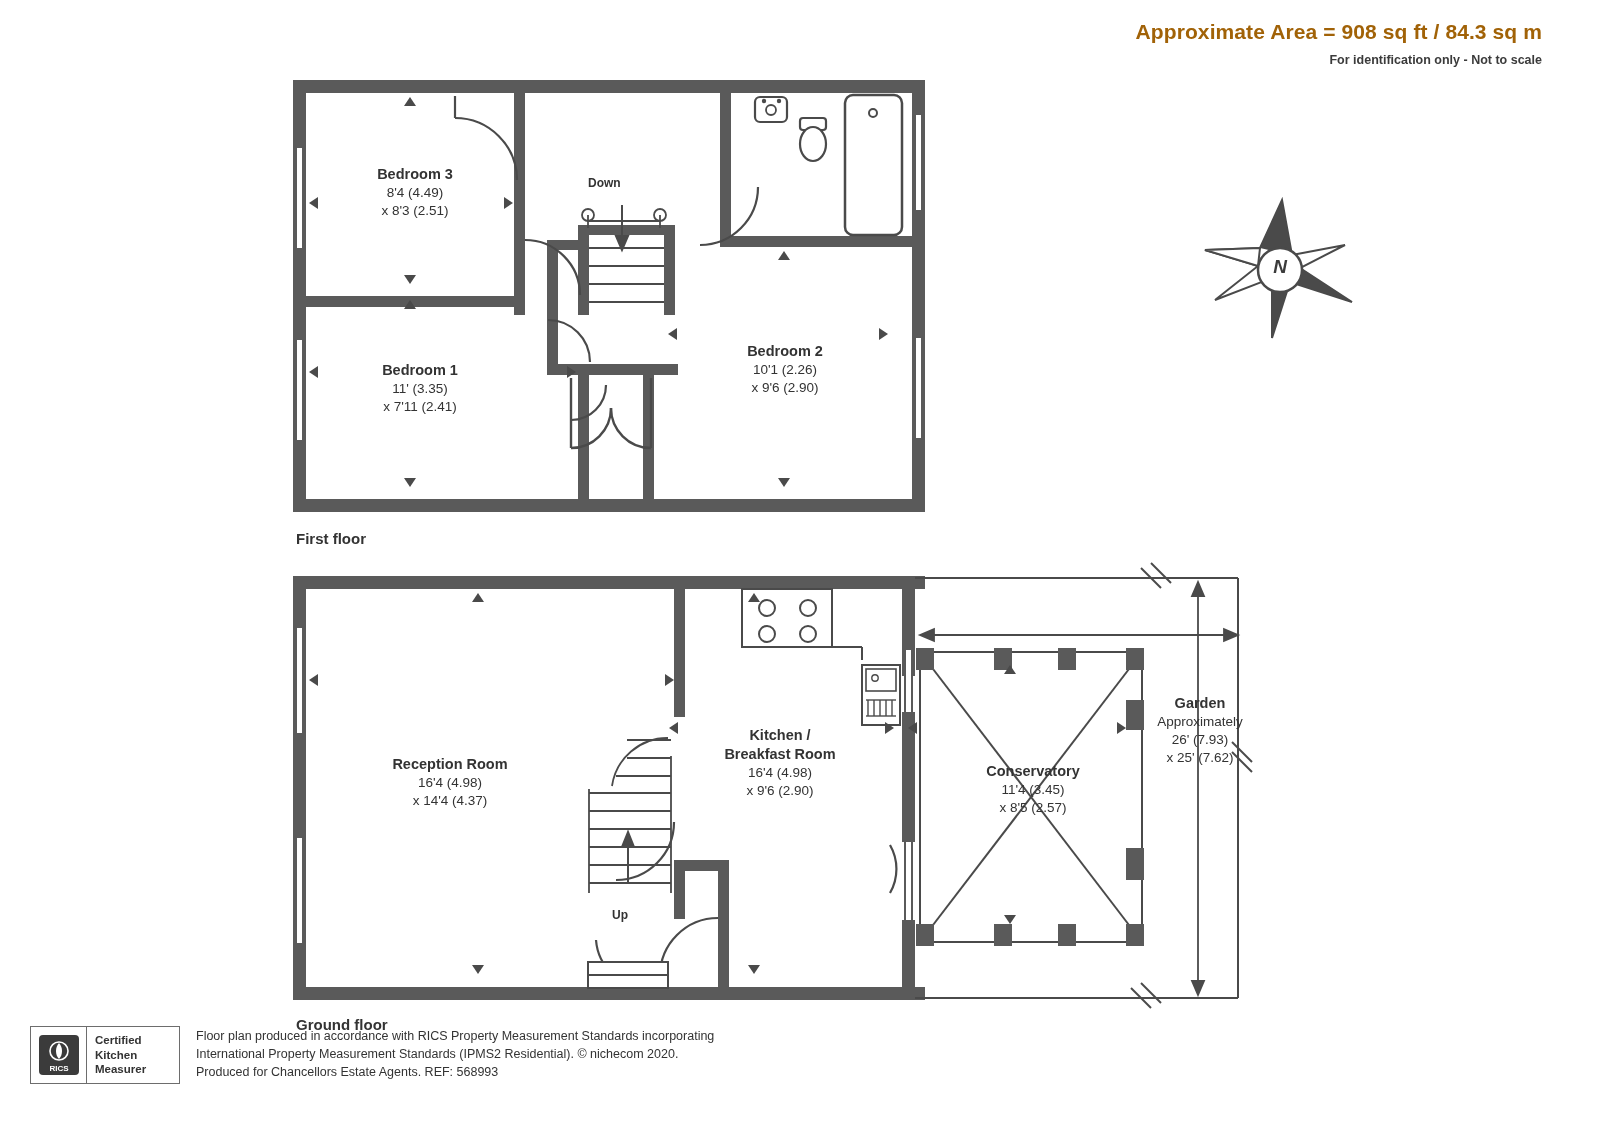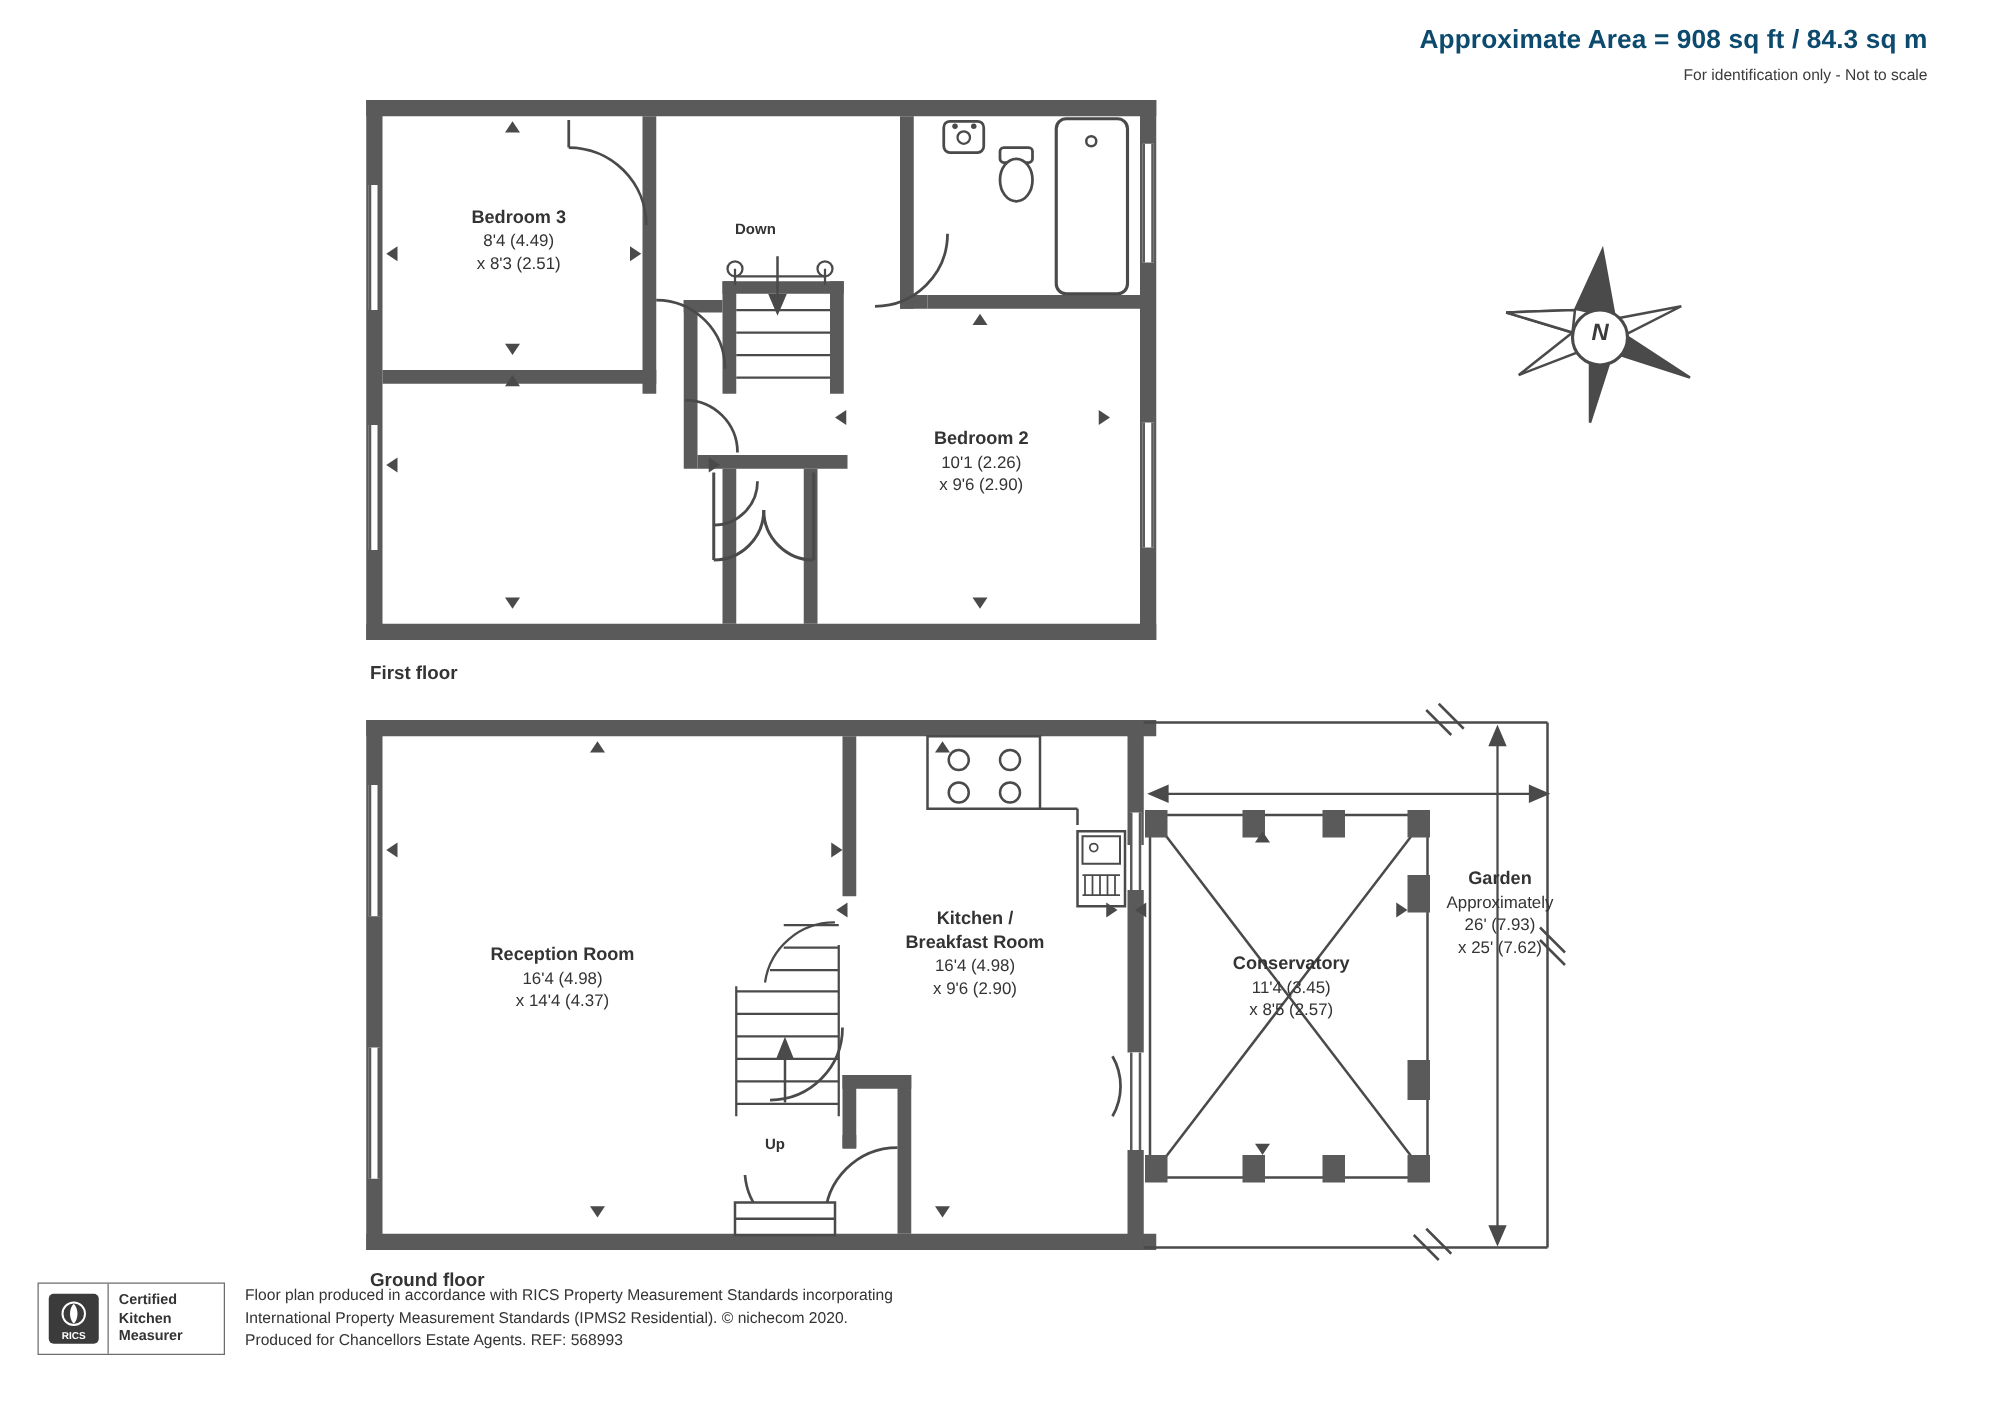--- a/index.html
+++ b/index.html
@@ -13,24 +13,24 @@
     position: relative;
     overflow: hidden;
   }
   .stage { position: absolute; left: 0; top: 0; width: 1600px; height: 1130px; }
 
   
   .hdr-area {
     position: absolute; right: 58px; top: 20px; text-align: right;
   }
   .hdr-area .title {
-    font-size: 21px; font-weight: bold; color: #0c4a6e; letter-spacing: .1px;
+    font-size: 21px; font-weight: bold; color: #a16207; letter-spacing: .1px;
   }
   .hdr-area .sub {
-    font-size: 12.5px; font-weight: normal; color: #3b3b3b; margin-top: 9px;
+    font-size: 12.5px; font-weight: bold; color: #3b3b3b; margin-top: 9px;
   }
 
   
   .wall { position: absolute; background: #5a5a5a; }
   .win-v { position: absolute; background: #ffffff; border-left: 2px solid #5a5a5a; border-right: 2px solid #5a5a5a; }
 
   
   .roomlbl { position: absolute; text-align: center; line-height: 1.32; }
   .roomlbl .nm { font-size: 14.5px; font-weight: bold; color: #333; }
   .roomlbl .dim { font-size: 13.5px; color: #333; }
@@ -142,20 +142,25 @@
       <line x1="651" y1="378" x2="651" y2="448"></line>
       <path d="M571 448 A40 40 0 0 0 611 408"></path>
       <path d="M651 448 A40 40 0 0 1 611 408"></path>
     </g>
   </svg>
 
   <div class="roomlbl" style="left:310px; top:165px; width:210px;">
     <div class="nm">Bedroom 3</div>
     <div class="dim">8'4 (4.49)</div>
     <div class="dim">x 8'3 (2.51)</div>
+  </div>
+  <div class="roomlbl" style="left:320px; top:361px; width:200px;">
+    <div class="nm">Bedroom 1</div>
+    <div class="dim">11' (3.35)</div>
+    <div class="dim">x 7'11 (2.41)</div>
   </div>
   <div class="roomlbl" style="left:690px; top:342px; width:190px;">
     <div class="nm">Bedroom 2</div>
     <div class="dim">10'1 (2.26)</div>
     <div class="dim">x 9'6 (2.90)</div>
   </div>
   <div class="smalllbl" style="left:588px; top:176px;">Down</div>
 
   <div class="tri tri-u" style="left:404px; top:97px;"></div>
   <div class="tri tri-l" style="left:309px; top:197px;"></div>

